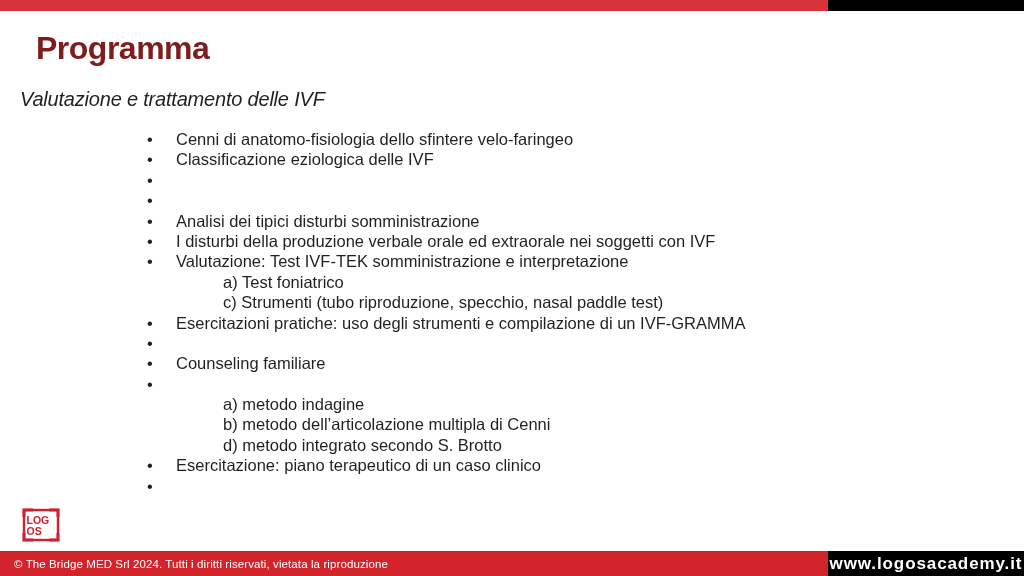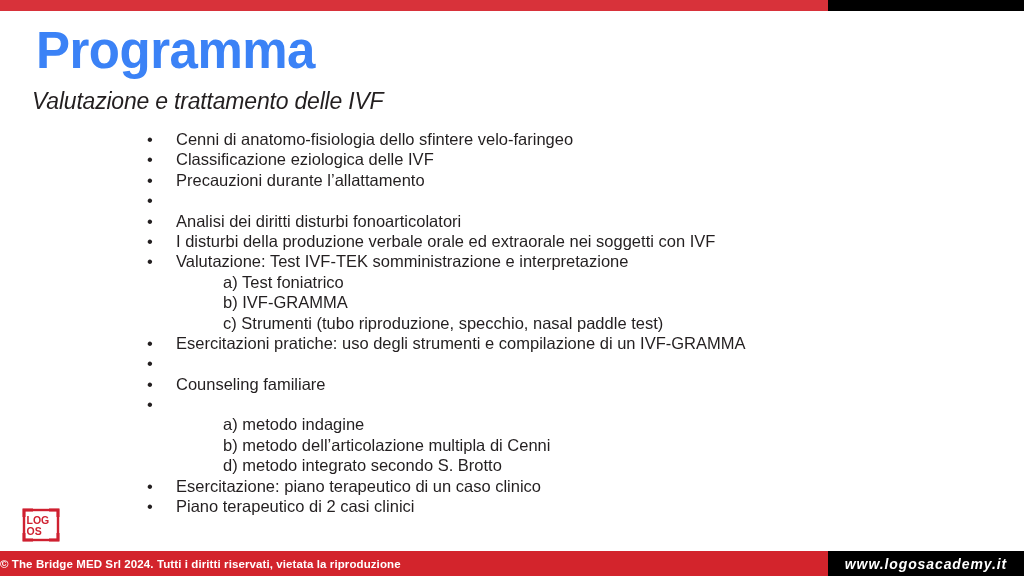--- a/index.html
+++ b/index.html
@@ -32,33 +32,33 @@
   .topbar-black {
     flex: 1;
     height: 100%;
     background: #000000;
   }
 
   
   .title {
     position: absolute;
     left: 36px;
-    top: 24px;
-    font-size: 51px;
+    top: 32px;
+    font-size: 32px;
     font-weight: bold;
-    color: #3b82f6;
+    color: #7f1d1d;
     letter-spacing: -0.5px;
     line-height: 1.05;
     white-space: nowrap;
   }
   .subtitle {
     position: absolute;
-    left: 32px;
+    left: 20px;
     top: 88px;
-    font-size: 23px;
+    font-size: 20px;
     font-style: italic;
     color: #231f20;
     letter-spacing: -0.2px;
     white-space: nowrap;
   }
 
   
   .content {
     position: absolute;
     left: 146px;
@@ -118,65 +118,63 @@
     flex: 1;
     height: 100%;
     background: #000000;
     display: flex;
     align-items: center;
     justify-content: center;
   }
   .footer-copy {
     color: #ffffff;
     font-size: 11.5px;
-    font-weight: bold;
-    padding-left: 0;
+    font-weight: normal;
+    padding-left: 14px;
     letter-spacing: 0.1px;
     white-space: nowrap;
   }
   .footer-url {
     color: #ffffff;
-    font-size: 14px;
+    font-size: 17px;
     font-weight: bold;
     letter-spacing: 0.9px;
     white-space: nowrap;
-    font-style: italic;
   }
 </style>
 </head>
 <body>
 
 <div class="topbar">
   <div class="topbar-red"></div>
   <div class="topbar-black"></div>
 </div>
 
 <div class="title">Programma</div>
 <div class="subtitle">Valutazione e trattamento delle IVF</div>
 
 <div class="content" id="content-list">
     <div class="row bullet"><span class="dot">•</span><span>Cenni di anatomo-fisiologia  dello sfintere velo-faringeo</span></div>
     <div class="row bullet"><span class="dot">•</span><span>Classificazione eziologica delle IVF</span></div>
-    <div class="row bullet"><span class="dot">•</span><span>Precauzioni durante l’allattamento</span></div>
     <div class="row bullet"><span class="dot">•</span></div>
-    <div class="row bullet"><span class="dot">•</span><span>Analisi dei diritti disturbi fonoarticolatori</span></div>
+    <div class="row bullet"><span class="dot">•</span></div>
+    <div class="row bullet"><span class="dot">•</span><span>Analisi dei tipici disturbi somministrazione</span></div>
     <div class="row bullet"><span class="dot">•</span><span>I disturbi della produzione verbale orale ed extraorale nei soggetti con IVF</span></div>
     <div class="row bullet"><span class="dot">•</span><span>Valutazione:  Test IVF-TEK somministrazione  e interpretazione</span></div>
     <div class="row sub"><span>a) Test foniatrico</span></div>
-    <div class="row sub"><span>b) IVF-GRAMMA</span></div>
     <div class="row sub"><span>c) Strumenti (tubo riproduzione, specchio, nasal paddle test)</span></div>
     <div class="row bullet"><span class="dot">•</span><span>Esercitazioni pratiche: uso degli strumenti e  compilazione di un IVF-GRAMMA</span></div>
     <div class="row bullet"><span class="dot">•</span></div>
     <div class="row bullet"><span class="dot">•</span><span>Counseling  familiare</span></div>
     <div class="row bullet"><span class="dot">•</span></div>
     <div class="row sub"><span>a) metodo indagine</span></div>
     <div class="row sub"><span>b) metodo dell’articolazione  multipla di Cenni</span></div>
     <div class="row sub"><span>d) metodo integrato secondo S. Brotto</span></div>
     <div class="row bullet"><span class="dot">•</span><span>Esercitazione: piano terapeutico di un caso clinico</span></div>
-    <div class="row bullet"><span class="dot">•</span><span>Piano terapeutico di 2 casi clinici</span></div>
+    <div class="row bullet"><span class="dot">•</span></div>
   </div>
 
 <div class="logo">
   <svg width="38" height="34" viewBox="0 0 38 34" xmlns="http://www.w3.org/2000/svg">
 
     <path d="M2 9 L2 2 L11 2 M27 2 L36 2 L36 9 M36 25 L36 32 L27 32 M11 32 L2 32 L2 25" fill="none" stroke="#cf2030" stroke-width="3"></path>
     <rect x="2" y="2" width="34" height="30" fill="none" stroke="#cf2030" stroke-width="2.4"></rect>
     <text x="4.5" y="16" font-family="Liberation Sans, sans-serif" font-size="10.5" font-weight="bold" fill="#cf2030">LOG</text>
     <text x="4.5" y="27" font-family="Liberation Sans, sans-serif" font-size="10.5" font-weight="bold" fill="#cf2030">OS</text>
   </svg>

